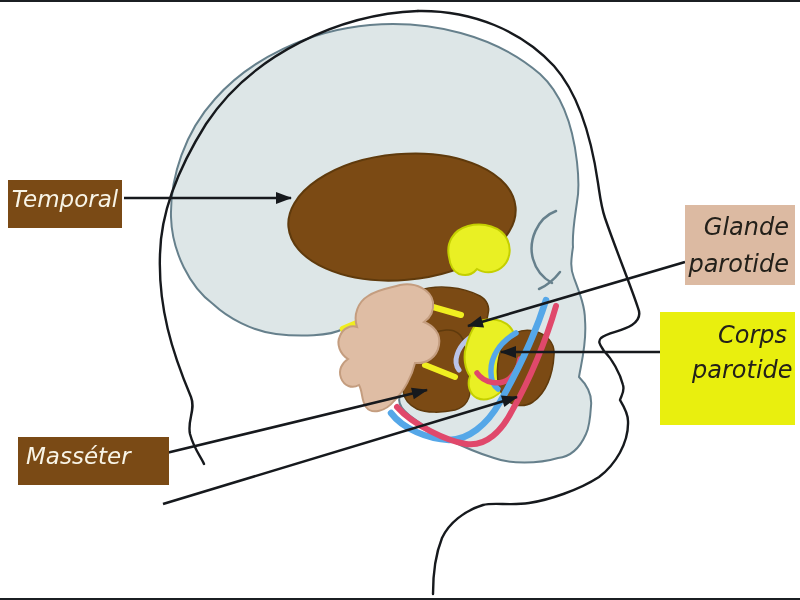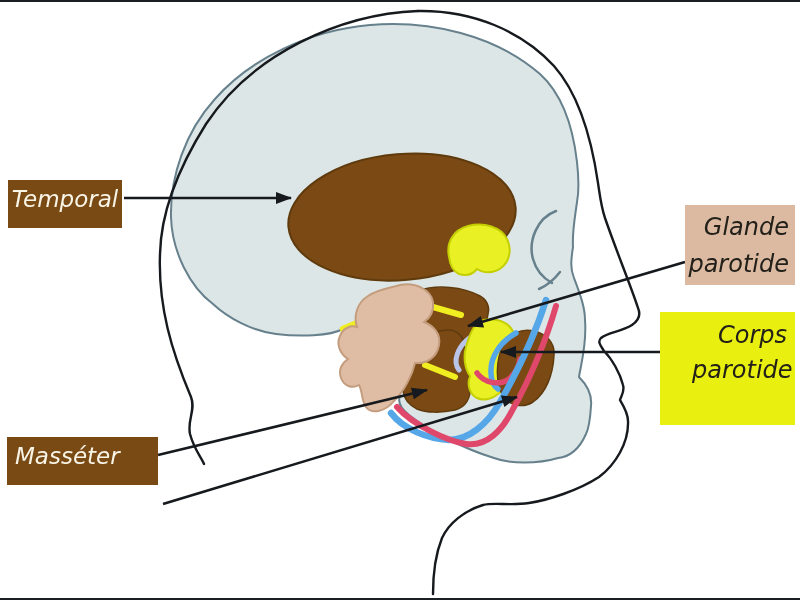--- a/index.html
+++ b/index.html
@@ -30,21 +30,21 @@
     font-size:24px;text-align:right;padding:4px 6px 0 0;
   }
   .label.yellow{
     background:var(--label_yellow,#e9ef0e);
     color:var(--label_text_dark,#23201a);
     font-size:24px;text-align:right;padding:6px 8px 0 0;
   }
   .label.beige .ln{line-height:37px;}
   .label.yellow .ln{line-height:35px;margin-left:32px;}
   #label-temporal{left:8px;top:178px;width:114px;}
-  #label-masseter{left:7px;top:435px;width:151px;}
+  #label-masseter{left:18px;top:435px;width:151px;}
   #label-buccinateur{left:7px;top:485px;width:156px;}
   #label-parotide{left:685px;top:203px;width:110px;height:80px;}
   #label-corps{left:660px;top:310px;width:135px;height:113px;}
 </style>
 </head>
 <body>
 
 <div id="stage">
 
   <svg id="art" width="800" height="600" viewBox="0 0 800 600">

